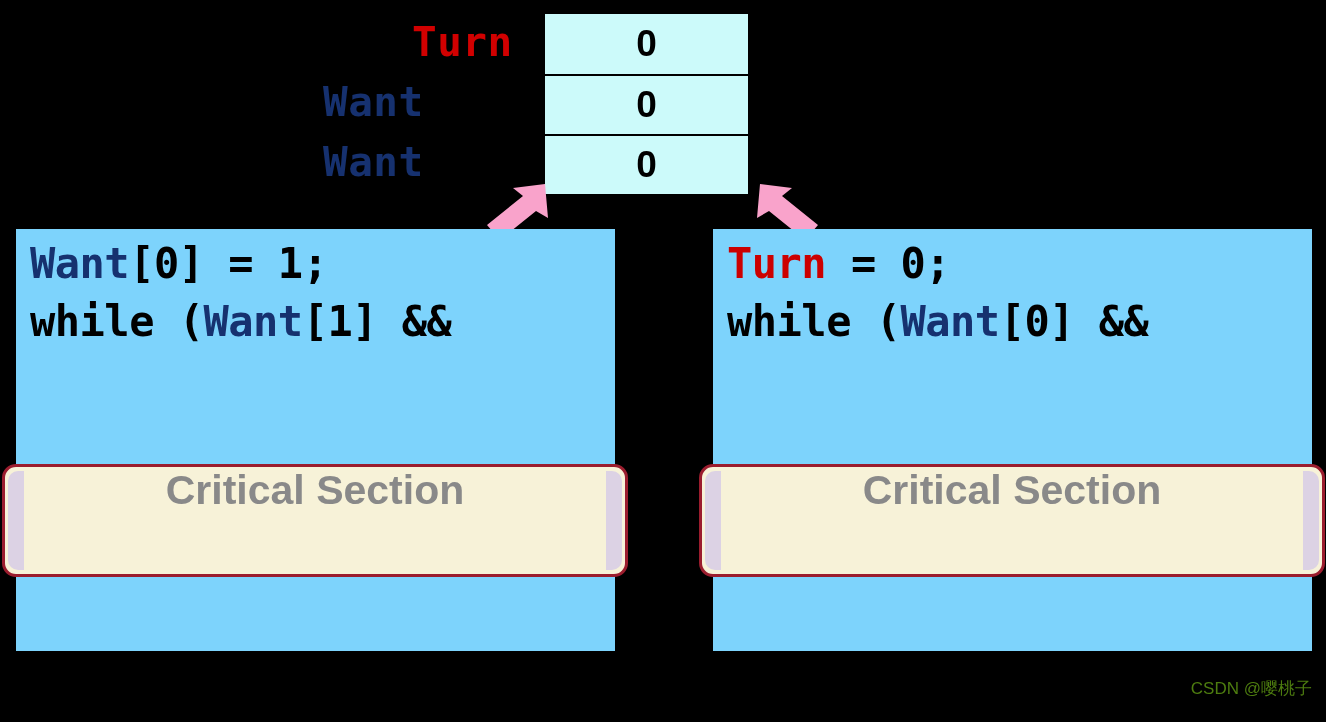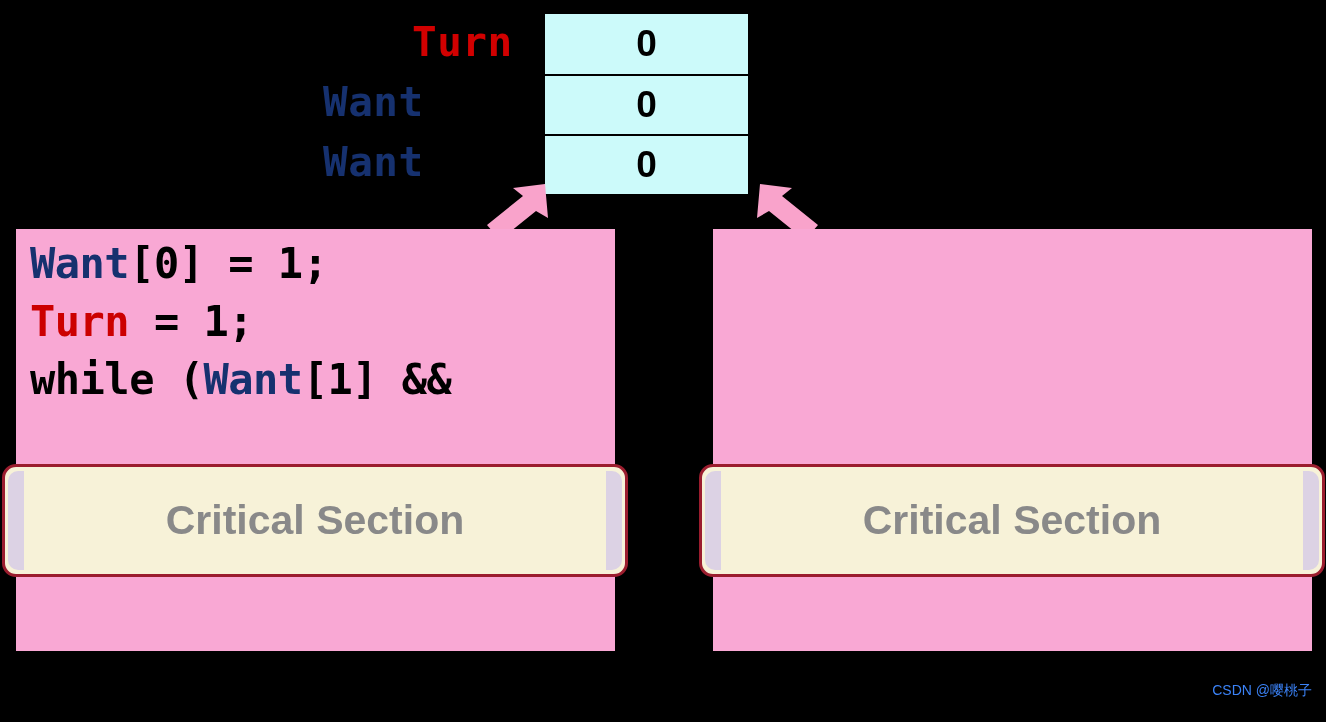--- a/index.html
+++ b/index.html
@@ -78,21 +78,21 @@
   }
   .arrow-left-svg { left: 470px; top: 178px; }
   .arrow-right-svg { left: 745px; top: 178px; }
 
   
   .code-panel {
     position: absolute;
     top: 229px;
     width: 599px;
     height: 422px;
-    background: #f9a8d4;
+    background: #7dd3fc;
     box-sizing: border-box;
   }
   .code-panel.left  { left: 16px; }
   .code-panel.right { left: 713px; }
 
   .code-lines {
     position: absolute;
     left: 14px;
     top: 6px;
     right: 0;
@@ -114,21 +114,21 @@
   .cs-box {
     position: absolute;
     top: 464px;
     width: 626px;
     height: 113px;
     box-sizing: border-box;
     border: 3px solid #9B1D2E;
     border-radius: 14px;
     background: #F7F2D8;
     display: flex;
-    align-items: center;
+    align-items: flex-start;
     justify-content: center;
     overflow: hidden;
   }
   .cs-box.left  { left: 2px; }
   .cs-box.right { left: 699px; }
 
   .cs-edge {
     position: absolute;
     top: 4px;
     bottom: 4px;
@@ -147,22 +147,22 @@
     color: #898989;
     letter-spacing: 0px;
   }
 
   
   .watermark {
     position: absolute;
     right: 14px;
     bottom: 6px;
     font-family: "Liberation Sans", sans-serif;
-    font-size: 14px;
-    color: #3b82f6;
+    font-size: 17px;
+    color: #4d7c0f;
     white-space: nowrap;
   }
 </style>
 </head>
 <body>
 
 <div id="stage">
 
   <div class="var-label var-turn">Turn</div>
   <div class="var-label var-want0">Want</div>
@@ -177,28 +177,29 @@
   <svg class="arrow-svg arrow-left-svg" width="90" height="70" viewBox="0 0 90 70">
     <polygon points="75,6 78,40 66,33 30,62 17,47 53,18 43,10" fill="#F9A3CB"></polygon>
   </svg>
   <svg class="arrow-svg arrow-right-svg" width="90" height="70" viewBox="0 0 90 70">
     <polygon points="15,6 12,40 24,33 60,62 73,47 37,18 47,10" fill="#F9A3CB"></polygon>
   </svg>
 
   <div class="code-panel left">
     <div class="code-lines">
       <div class="code-line"><span class="tok-want">Want</span><span class="tok-plain">[0] = 1;</span></div>
-      <div class="code-line"><span class="tok-turn">Turn</span><span class="tok-plain"> = 1;</span></div>
       <div class="code-line"><span class="tok-plain">while (</span><span class="tok-want">Want</span><span class="tok-plain">[1] &amp;&amp;</span></div>
     </div>
 
   </div>
 
   <div class="code-panel right">
     <div class="code-lines">
+      <div class="code-line"><span class="tok-turn">Turn</span><span class="tok-plain"> = 0;</span></div>
+      <div class="code-line"><span class="tok-plain">while (</span><span class="tok-want">Want</span><span class="tok-plain">[0] &amp;&amp;</span></div>
     </div>
 
   </div>
 
   <div class="cs-box left">
     <div class="cs-edge l"></div>
     <div class="cs-edge r"></div>
     <div class="cs-label">Critical Section</div>
   </div>
 

